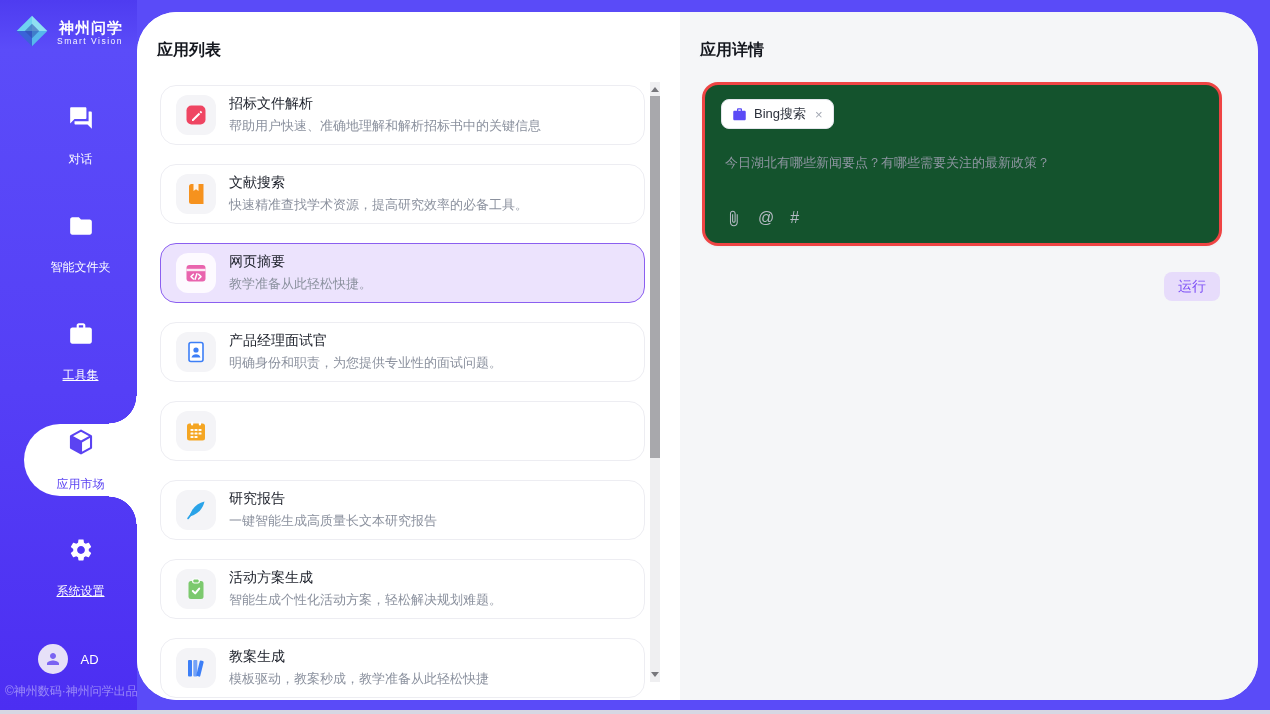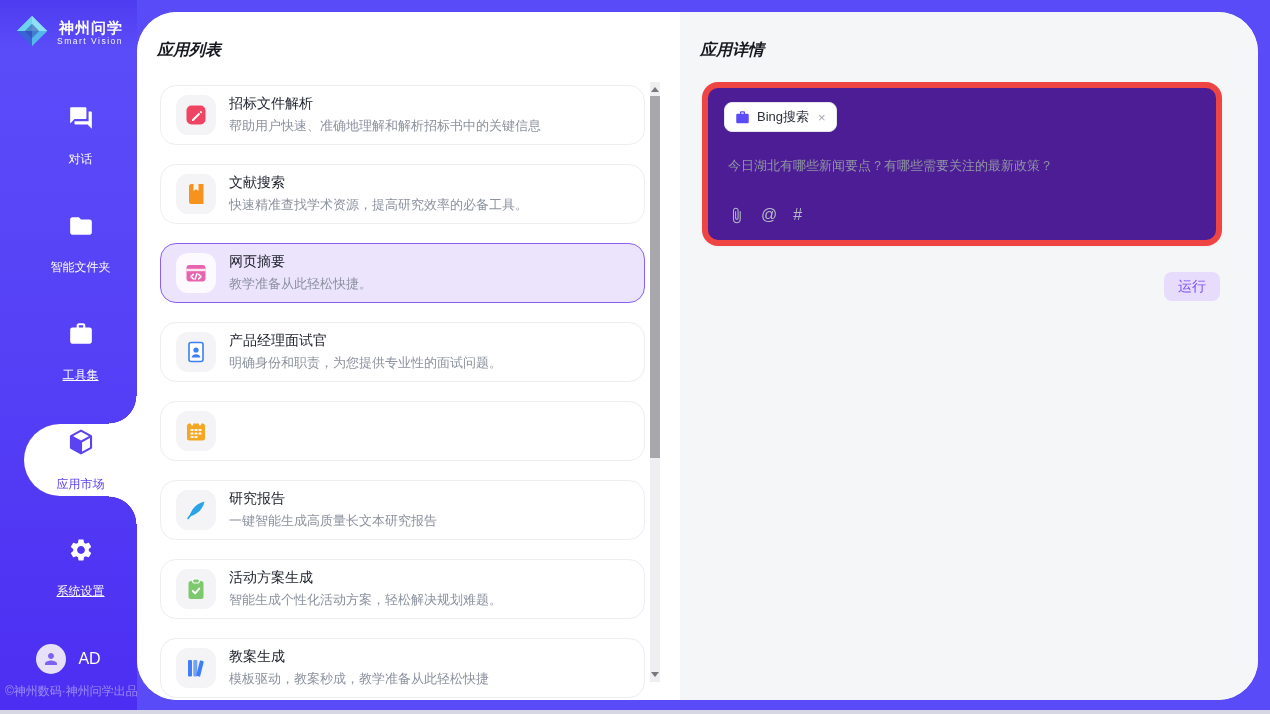--- a/index.html
+++ b/index.html
@@ -42,31 +42,31 @@
     background:radial-gradient(circle 28px at 0 100%, rgba(0,0,0,0) 27px, #fff 27.6px);
   }
   .user-row{
     position:absolute; left:0; right:0; bottom:36px;
     display:flex; align-items:center; justify-content:center; gap:12px; cursor:pointer;
   }
   .avatar{
     width:30px; height:30px; border-radius:50%; background:#e6e0f8;
     display:flex; align-items:center; justify-content:center; color:#7a63f2;
   }
-  .user-name{ font-size:16px; color:#fff; }
+  .user-name{ font-size:13px; color:#fff; }
   .side-footer{
     position:absolute; left:5px; bottom:10px; white-space:nowrap;
     font-size:12px; color:rgba(255,255,255,.42);
   }
   
   .content{
     position:absolute; left:137px; top:12px; right:12px; bottom:10px;
     border-radius:40px; overflow:hidden; background:#fff;
   }
-  .panel-title{ font-size:16px; font-weight:bold; color:#15181f;font-style:italic; }
+  .panel-title{ font-size:16px; font-weight:bold; color:#15181f; }
   .list-panel{ position:absolute; left:0; top:0; width:543px; height:100%; background:#fff; }
   .list-panel .panel-title{ position:absolute; left:20px; top:28px; }
   .cards{ position:absolute; left:23px; top:73px; width:485px; bottom:0; overflow:hidden; }
   .card{
     display:flex; align-items:center; gap:13px; padding:0 15px;
     height:60px; margin-bottom:19px;
     background:#fff; border:1px solid #ededf2; border-radius:16px; cursor:pointer;
   }
   .card.selected{ background:#ece3fd; border:1px solid #8b5ff0; }
   .tile{
@@ -84,21 +84,21 @@
   }
   .sb-up,.sb-down{ position:absolute; left:1px; width:0; height:0; border-left:4px solid transparent; border-right:4px solid transparent; }
   .sb-up{ top:5px; border-bottom:5px solid #77777c; }
   .sb-down{ bottom:5px; border-top:5px solid #77777c; }
   .sb-thumb{ position:absolute; left:0; top:14px; width:10px; height:362px; background:#a8a8ac; }
   
   .detail-panel{ position:absolute; left:543px; right:0; top:0; bottom:0; background:#f5f6f8; }
   .detail-panel .panel-title{ position:absolute; left:20px; top:28px; }
   .detail-card{
     position:absolute; left:22px; top:70px; width:520px; height:164px;
-    background:#4c1d95; border:6px solid #ef4444; border-radius:16px;
+    background:#14532d; border:3px solid #ef4444; border-radius:16px;
     box-shadow:0 1px 3px rgba(30,30,60,.04);
   }
   .chip{
     position:absolute; left:16px; top:14px; height:30px;
     display:inline-flex; align-items:center; gap:7px; padding:0 10px;
     border:1px solid #e3e5eb; border-radius:8px; background:#fff;
     font-size:13px; color:#2b303b; cursor:pointer;
   }
   .chip-icon{ display:flex; color:#5b4bf6; }
   .chip-close{ font-size:13px; color:#a3a8b3; margin-left:2px; cursor:pointer; }

